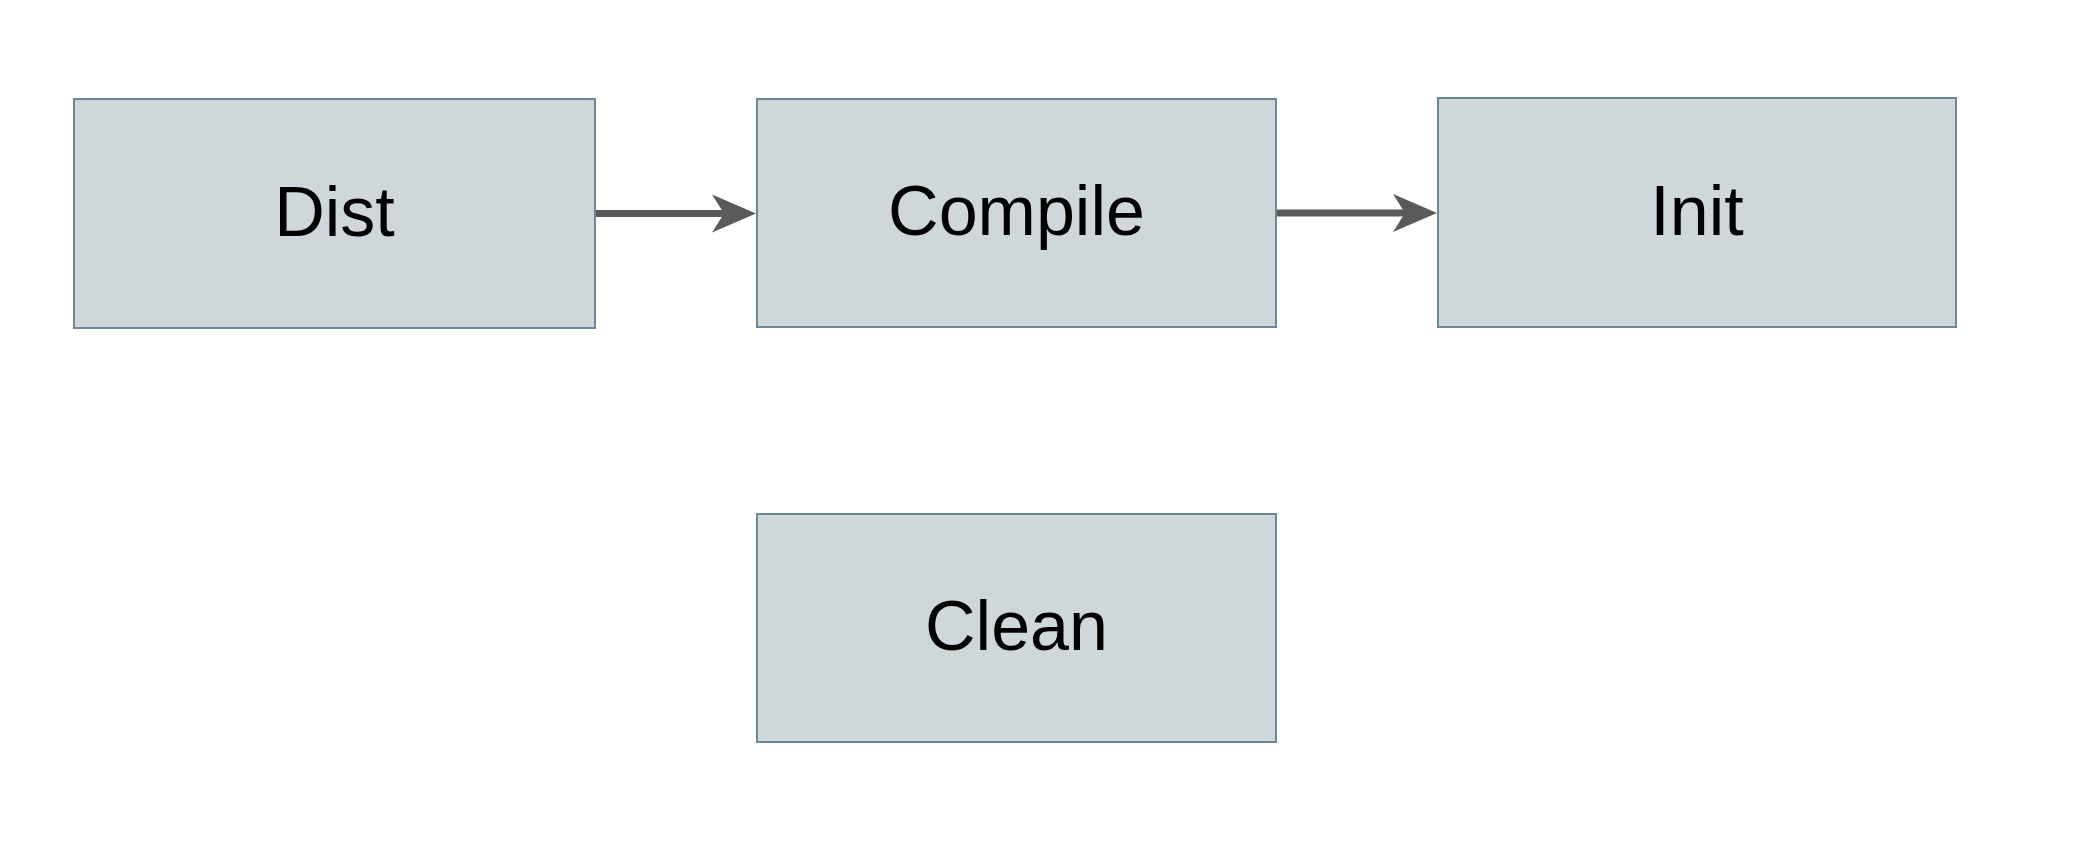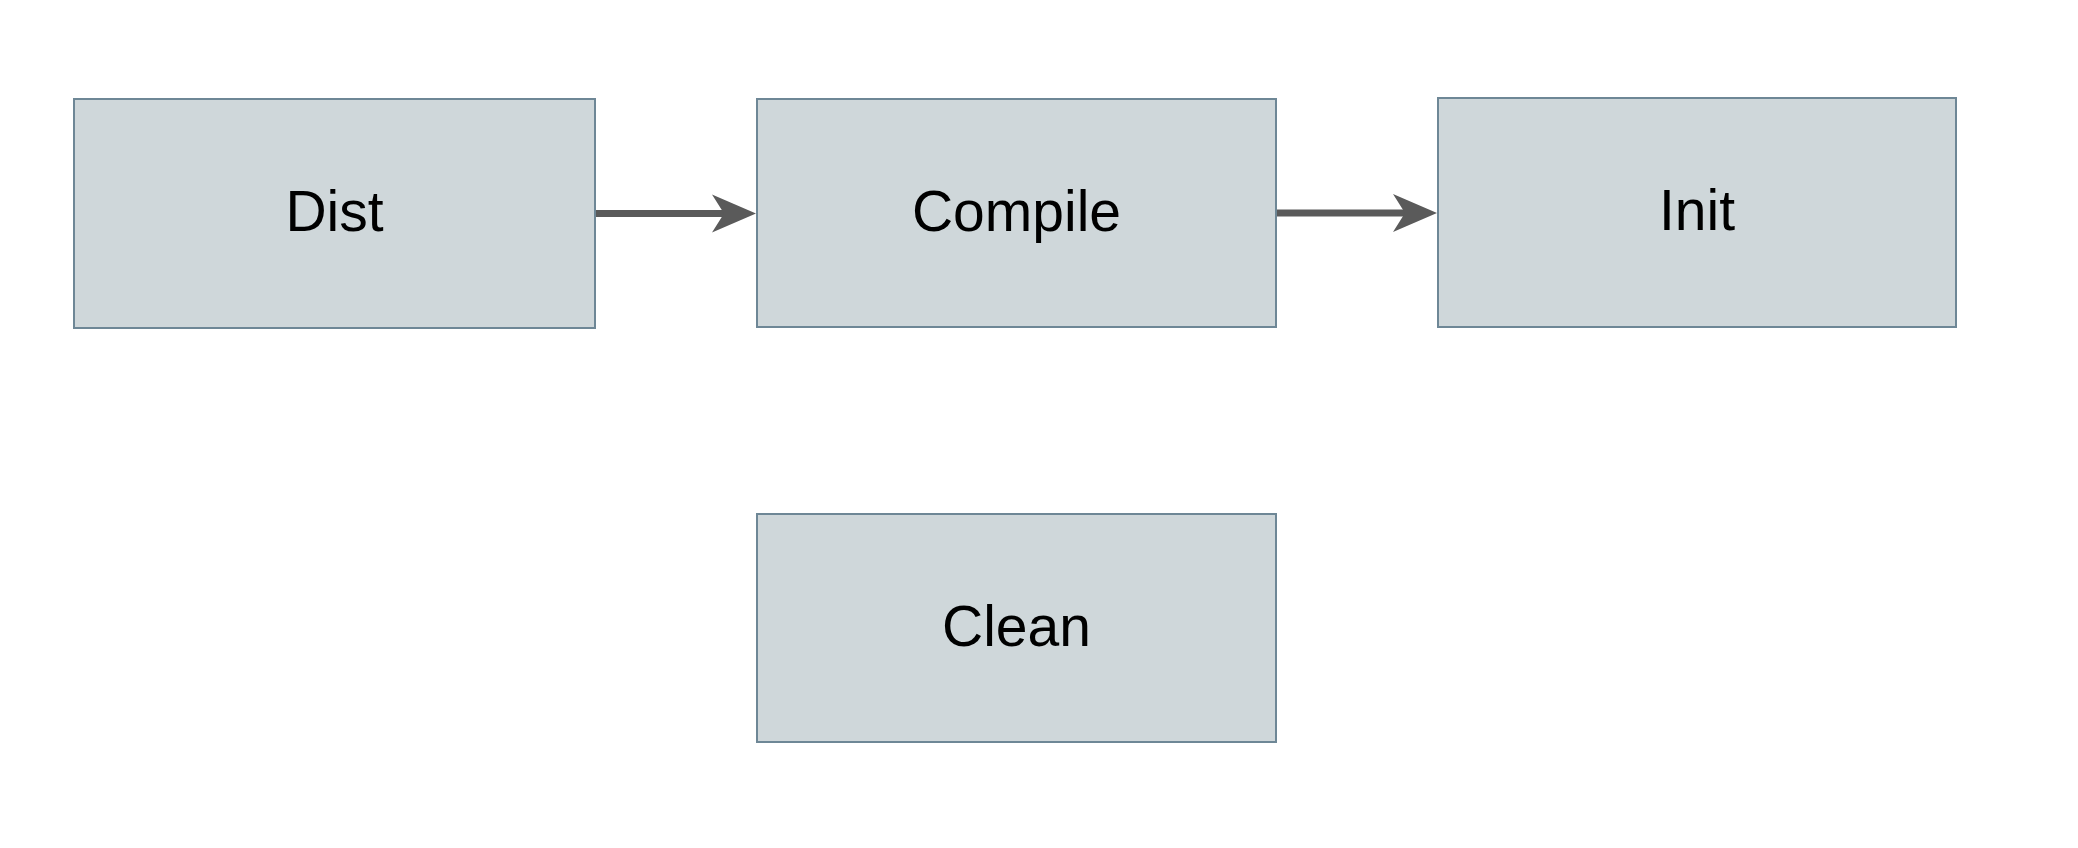--- a/index.html
+++ b/index.html
@@ -26,21 +26,21 @@
   .node {
     position: absolute;
     box-sizing: border-box;
     border-style: solid;
     border-width: 2px;
     display: flex;
     align-items: center;
     justify-content: center;
   }
   .node-label {
-    font-size: 57px;
+    font-size: 70px;
     line-height: 1;
     letter-spacing: 0px;
     white-space: nowrap;
     transform: translateY(-2px);
   }
 </style>
 </head>
 <body>
 
 <div class="canvas">

